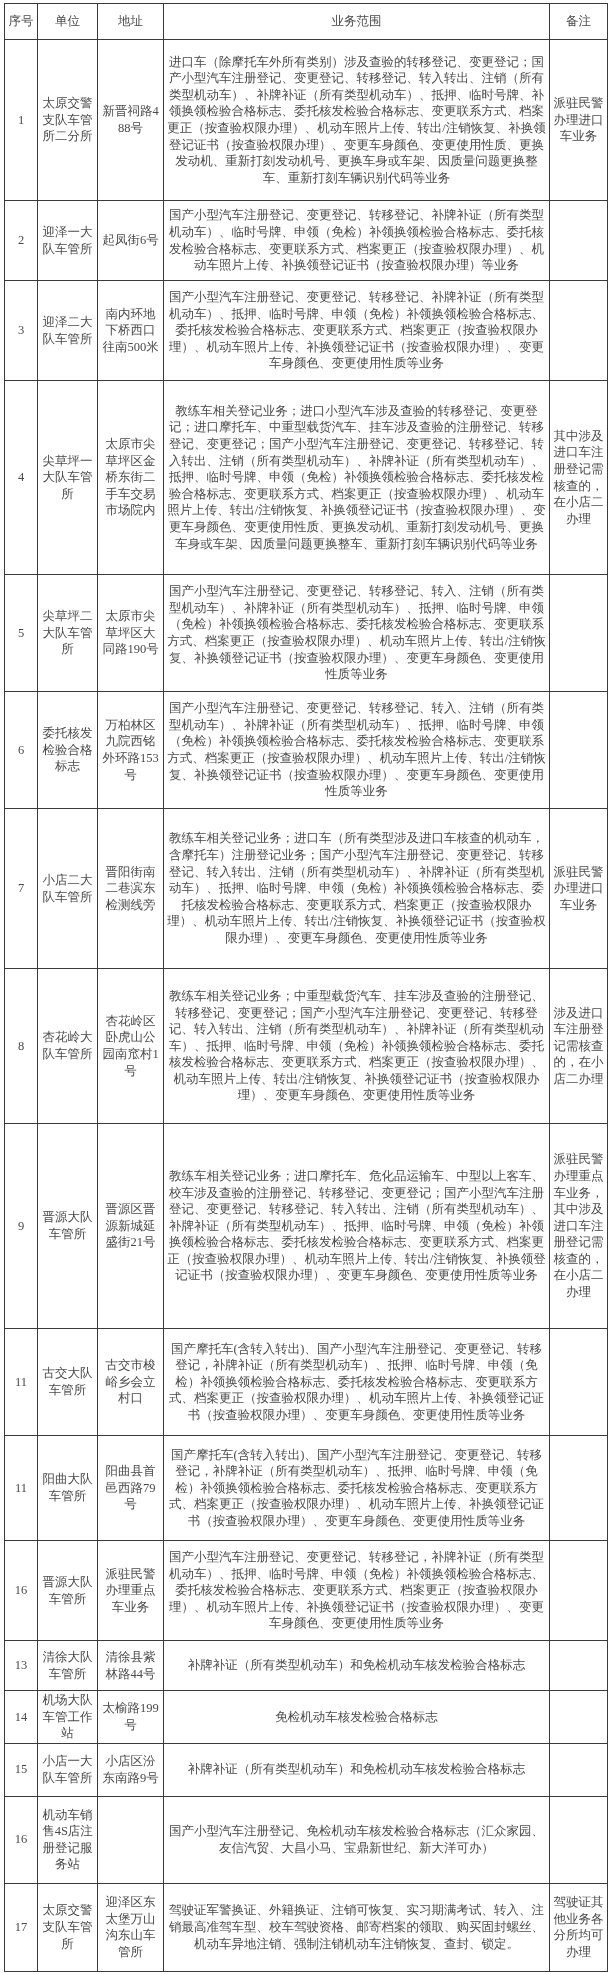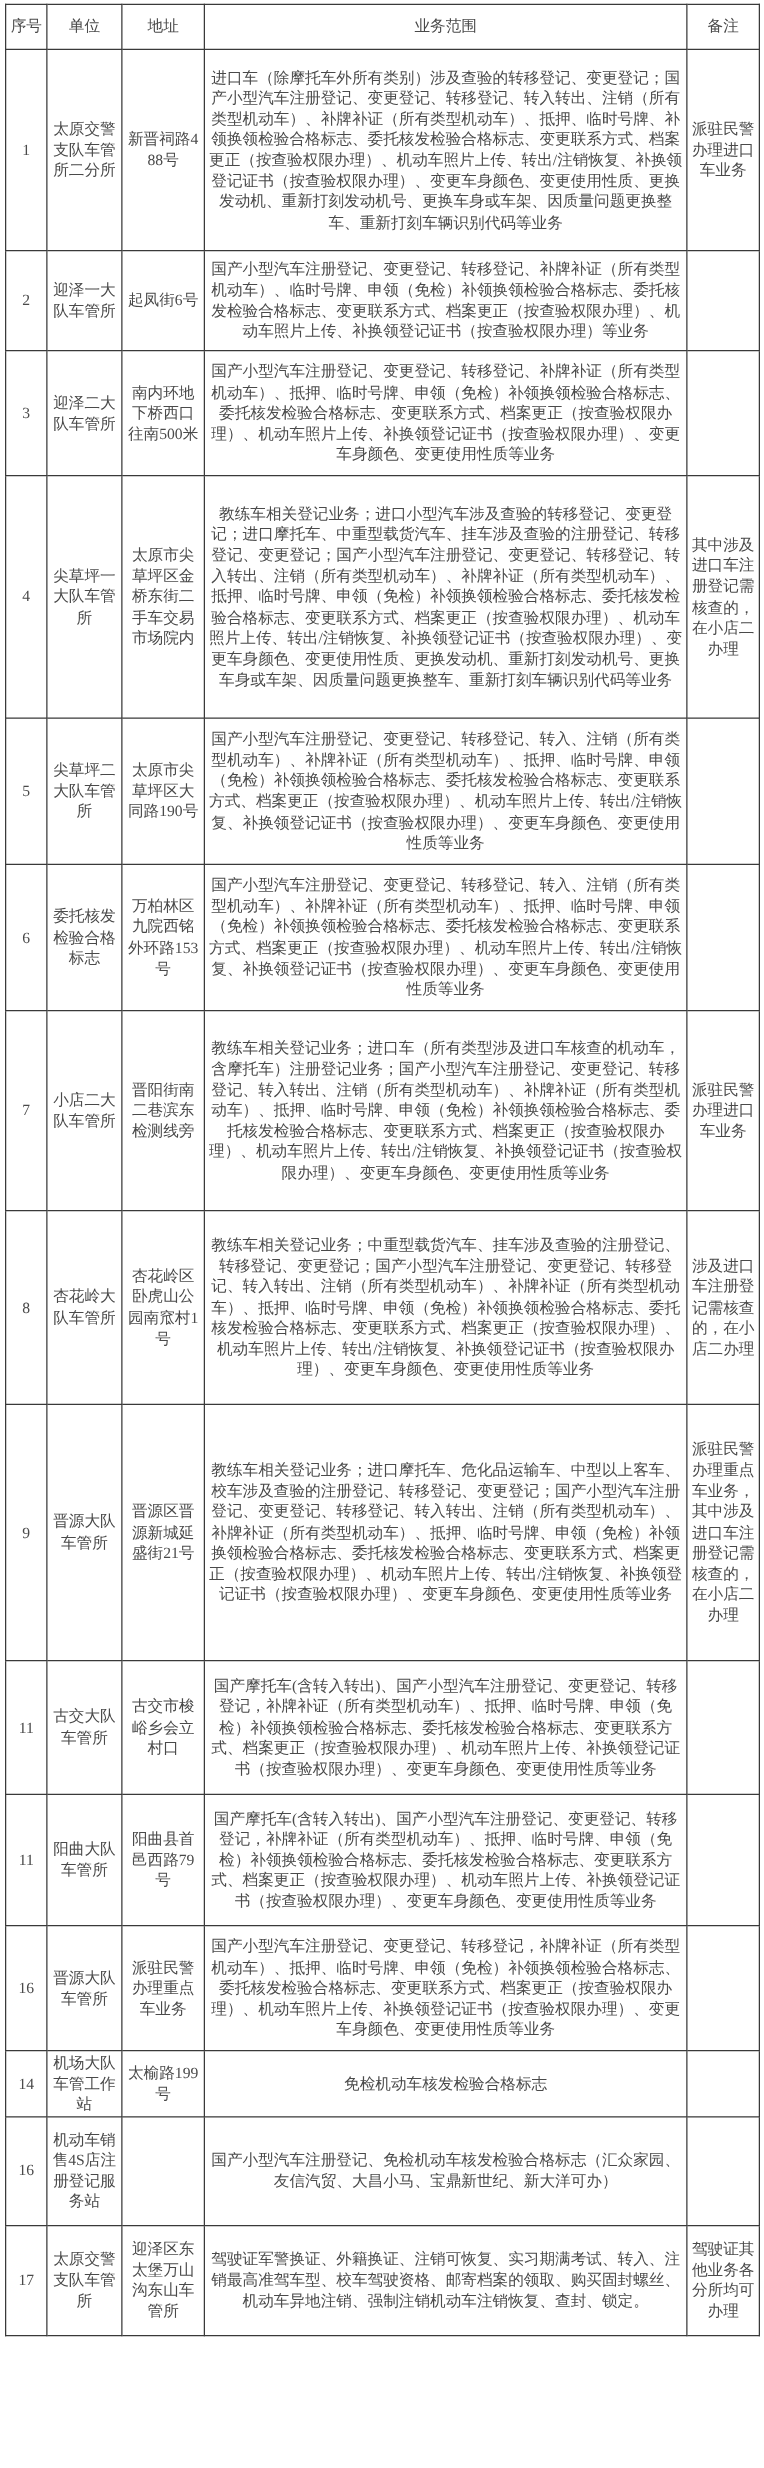--- a/index.html
+++ b/index.html
@@ -117,25 +117,39 @@
         <td class="c-scope">国产摩托车(含转入转出)、国产小型汽车注册登记、变更登记、转移登记，补牌补证（所有类型机动车）、抵押、临时号牌、申领（免检）补领换领检验合格标志、委托核发检验合格标志、变更联系方式、档案更正（按查验权限办理）、机动车照片上传、补换领登记证书（按查验权限办理）、变更车身颜色、变更使用性质等业务</td>
         <td class="c-note"></td>
       </tr>
       <tr style="height: 100px;">
         <td class="c-no">16</td>
         <td class="c-unit">晋源大队车管所</td>
         <td class="c-addr">派驻民警办理重点车业务</td>
         <td class="c-scope">国产小型汽车注册登记、变更登记、转移登记，补牌补证（所有类型机动车）、抵押、临时号牌、申领（免检）补领换领检验合格标志、委托核发检验合格标志、变更联系方式、档案更正（按查验权限办理）、机动车照片上传、补换领登记证书（按查验权限办理）、变更车身颜色、变更使用性质等业务</td>
         <td class="c-note"></td>
       </tr>
+      <tr style="height: 50px;">
+        <td class="c-no">13</td>
+        <td class="c-unit">清徐大队车管所</td>
+        <td class="c-addr">清徐县紫林路44号</td>
+        <td class="c-scope">补牌补证（所有类型机动车）和免检机动车核发检验合格标志</td>
+        <td class="c-note"></td>
+      </tr>
       <tr style="height: 52px;">
         <td class="c-no">14</td>
         <td class="c-unit">机场大队车管工作站</td>
         <td class="c-addr">太榆路199号</td>
         <td class="c-scope">免检机动车核发检验合格标志</td>
+        <td class="c-note"></td>
+      </tr>
+      <tr style="height: 53px;">
+        <td class="c-no">15</td>
+        <td class="c-unit">小店一大队车管所</td>
+        <td class="c-addr">小店区汾东南路9号</td>
+        <td class="c-scope">补牌补证（所有类型机动车）和免检机动车核发检验合格标志</td>
         <td class="c-note"></td>
       </tr>
       <tr style="height: 87px;">
         <td class="c-no">16</td>
         <td class="c-unit">机动车销售4S店注册登记服务站</td>
         <td class="c-addr"></td>
         <td class="c-scope">国产小型汽车注册登记、免检机动车核发检验合格标志（汇众家园、友信汽贸、大昌小马、宝鼎新世纪、新大洋可办）</td>
         <td class="c-note"></td>
       </tr>
       <tr style="height: 88px;">

